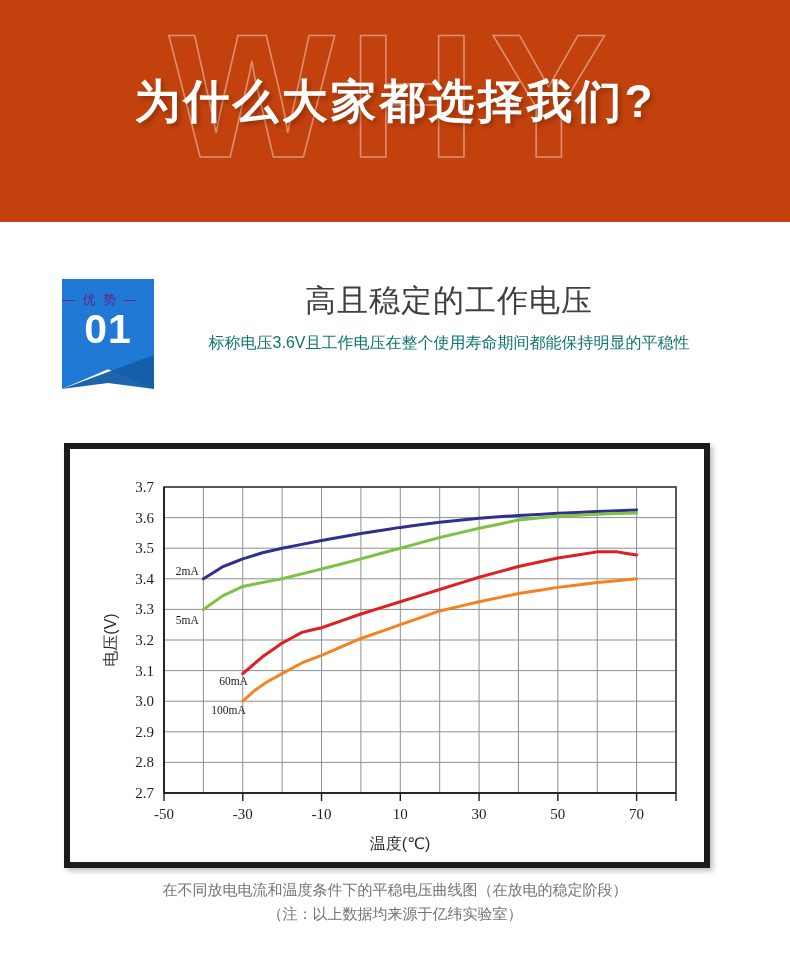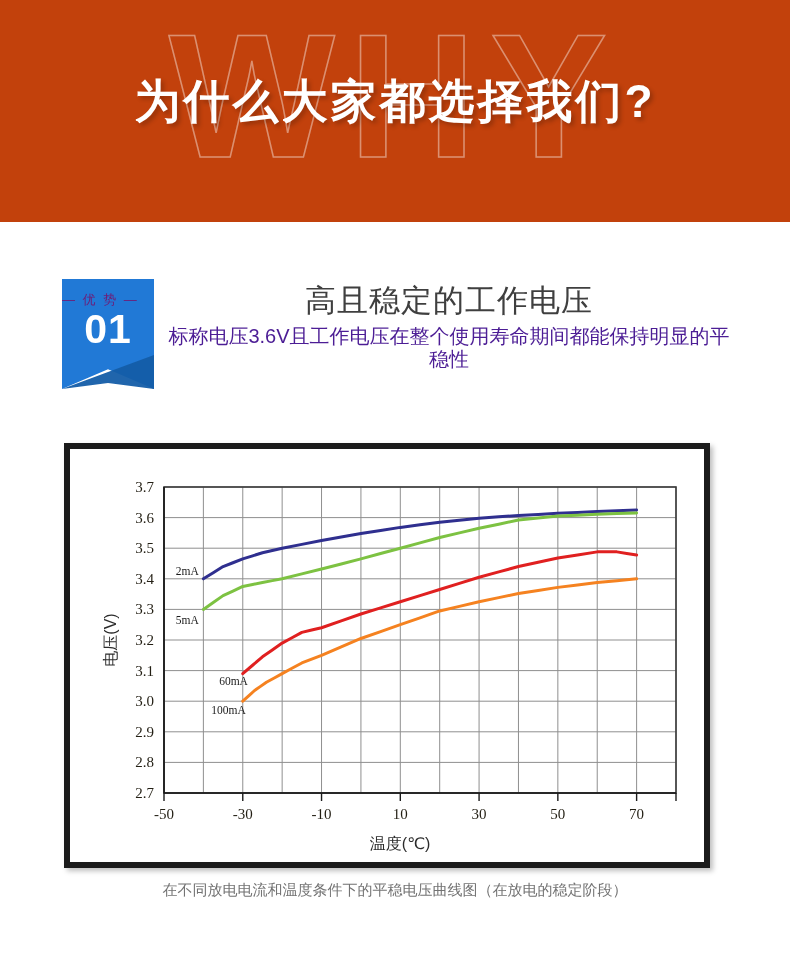--- a/index.html
+++ b/index.html
@@ -64,22 +64,22 @@
   }
   .feature-text{
     position:absolute;left:159px;top:60px;width:580px;text-align:center;
   }
   .feature-heading{
     color:#3f3f3f;font-size:31px;line-height:37px;font-weight:400;
     letter-spacing:1px;
     font-family:"Liberation Sans","DejaVu Sans",sans-serif;
   }
   .feature-desc{
-    margin-top:6px;
-    color:#4c1d95;font-size:20px;line-height:23px;font-weight:400;
+    margin-top:12px;
+    color:#0f766e;font-size:16px;line-height:23px;font-weight:400;
     font-family:"Liberation Sans","DejaVu Sans",sans-serif;
   }
 
   
   .chart-card{
     position:absolute;left:64px;top:443px;
     width:646px;height:425px;
     background:#ffffff;
     border:6px solid #1b1b1b;
     box-shadow:3px 3px 5px rgba(0,0,0,0.25);
@@ -197,13 +197,14 @@
         <path d="M172.76923076923077,224.66000000000008 Q172.76923076923077,224.66000000000008 182.6153846153846,216.24500000000006 Q192.46153846153845,207.83000000000004 192.46153846153845,207.83000000000004 Q192.46153846153845,207.83000000000004 202.30769230769232,200.94500000000005 Q212.15384615384616,194.06000000000006 212.15384615384616,194.06000000000006 Q212.15384615384616,194.06000000000006 222,188.70500000000004 Q231.84615384615384,183.35000000000002 231.84615384615384,183.35000000000002 Q231.84615384615384,183.35000000000002 241.69230769230768,181.055 Q251.53846153846155,178.76 251.53846153846155,178.76 Q251.53846153846155,178.76 271.2307692307692,171.875 Q290.9230769230769,164.99 290.9230769230769,164.99 Q290.9230769230769,164.99 310.61538461538464,158.87 Q330.3076923076923,152.75 330.3076923076923,152.75 Q330.3076923076923,152.75 350,146.63 Q369.6923076923077,140.51 369.6923076923077,140.51 Q369.6923076923077,140.51 389.38461538461536,134.39000000000004 Q409.0769230769231,128.27000000000012 409.0769230769231,128.27000000000012 Q409.0769230769231,128.27000000000012 428.7692307692308,122.91500000000009 Q448.46153846153845,117.56000000000006 448.46153846153845,117.56000000000006 Q448.46153846153845,117.56000000000006 468.1538461538462,113.27600000000007 Q487.84615384615387,108.99200000000008 487.84615384615387,108.99200000000008 Q487.84615384615387,108.99200000000008 507.53846153846155,105.93200000000007 Q527.2307692307693,102.87200000000007 527.2307692307693,102.87200000000007 Q527.2307692307693,102.87200000000007 537.0769230769231,102.87200000000007 Q546.9230769230769,102.87200000000007 546.9230769230769,102.87200000000007 Q546.9230769230769,102.87200000000007 556.7692307692307,104.40200000000003 Q566.6153846153846,105.93199999999999 566.6153846153846,105.93199999999999" stroke="#e02020" class="curve"></path>
         <text x="149.13846153846154" y="236.31000000000006" class="serieslbl">60mA</text>
         <path d="M172.76923076923077,252.20000000000005 Q172.76923076923077,252.20000000000005 178.6769230769231,246.84500000000003 Q184.5846153846154,241.49 184.5846153846154,241.49 Q184.5846153846154,241.49 190.4923076923077,237.35900000000007 Q196.4,233.22800000000012 196.4,233.22800000000012 Q196.4,233.22800000000012 204.27692307692308,228.9440000000001 Q212.15384615384616,224.66000000000008 212.15384615384616,224.66000000000008 Q212.15384615384616,224.66000000000008 222,219.30500000000006 Q231.84615384615384,213.95000000000005 231.84615384615384,213.95000000000005 Q231.84615384615384,213.95000000000005 241.69230769230768,210.12500000000006 Q251.53846153846155,206.30000000000007 251.53846153846155,206.30000000000007 Q251.53846153846155,206.30000000000007 271.2307692307692,197.88500000000005 Q290.9230769230769,189.47000000000003 290.9230769230769,189.47000000000003 Q290.9230769230769,189.47000000000003 310.61538461538464,182.58500000000004 Q330.3076923076923,175.70000000000005 330.3076923076923,175.70000000000005 Q330.3076923076923,175.70000000000005 350,168.81500000000005 Q369.6923076923077,161.93000000000006 369.6923076923077,161.93000000000006 Q369.6923076923077,161.93000000000006 389.38461538461536,157.34000000000003 Q409.0769230769231,152.75 409.0769230769231,152.75 Q409.0769230769231,152.75 428.7692307692308,148.61900000000003 Q448.46153846153845,144.48800000000008 448.46153846153845,144.48800000000008 Q448.46153846153845,144.48800000000008 468.1538461538462,141.42800000000008 Q487.84615384615387,138.36800000000008 487.84615384615387,138.36800000000008 Q487.84615384615387,138.36800000000008 507.53846153846155,135.92000000000007 Q527.2307692307693,133.4720000000001 527.2307692307693,133.4720000000001 Q527.2307692307693,133.4720000000001 546.9230769230769,131.63600000000008 Q566.6153846153846,129.80000000000007 566.6153846153846,129.80000000000007" stroke="#f58220" class="curve"></path>
         <text x="141.26153846153846" y="264.76800000000003" class="serieslbl">100mA</text>
       </svg>
   </div>
 </div>
 
 <div class="chart-caption">
   <div>在不同放电电流和温度条件下的平稳电压曲线图（在放电的稳定阶段）</div>
+  <div>（注：以上数据均来源于亿纬实验室）</div>
 </div>
 
 </body></html>

